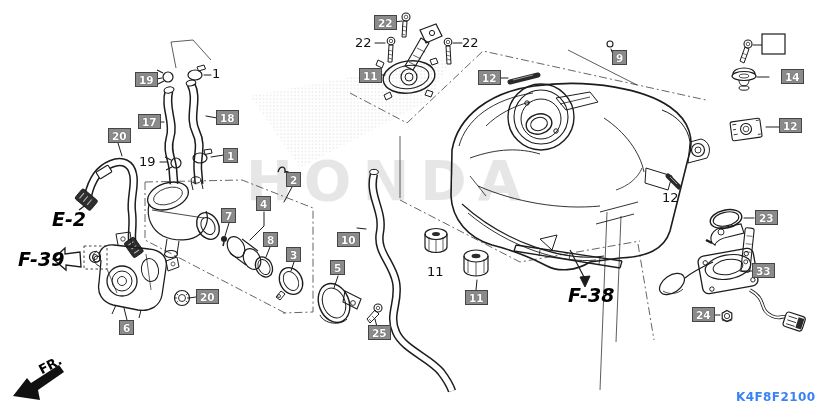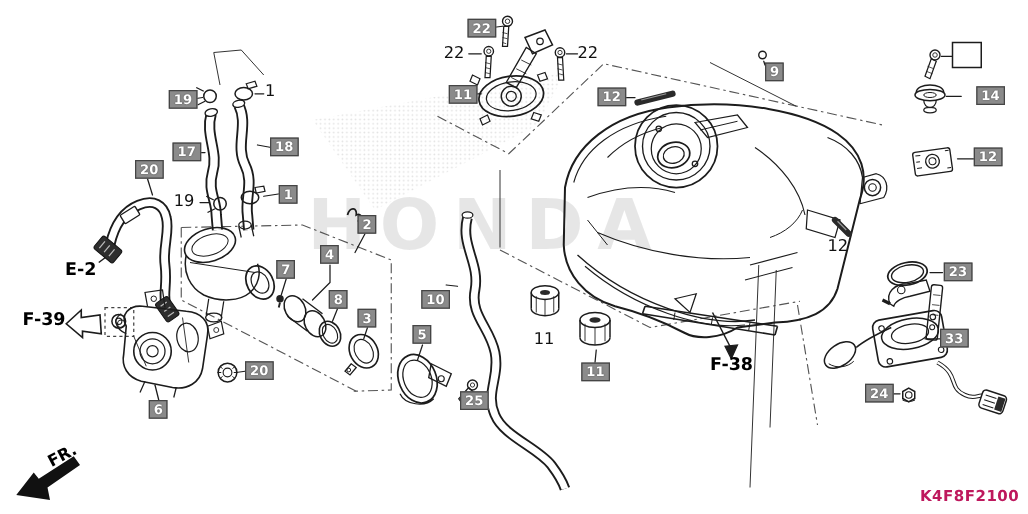--- a/index.html
+++ b/index.html
@@ -23,29 +23,29 @@
     border:1px solid var(--label-border,#454545);
     color:var(--label-text,#fff);
     font-size:10.5px; font-weight:bold;
     text-shadow:0 0 1px #333;
     cursor:pointer; z-index:5;
   }
   .pl {
     position:absolute; font-size:13px; color:#111; z-index:5; white-space:nowrap;
   }
   .ref {
-    position:absolute; font-size:14px; font-weight:bold; color:#000; z-index:5; white-space:nowrap;
+    position:absolute; font-size:19px; font-weight:bold; color:#000; z-index:5; white-space:nowrap;font-style:italic;
   }
   #fr-label {
     position:absolute; left:36px; top:364px; font-size:13px; font-weight:bold;
     transform:rotate(-28deg); transform-origin:left top; z-index:5;
   }
   #part-code {
     position:absolute; left:736px; top:390px; font-size:12px; font-weight:600;
-    letter-spacing:.4px; color:#be185d; z-index:5;
+    letter-spacing:.4px; color:#3b82f6; z-index:5;
   }
 </style>
 </head>
 <body>
 
 <div id="stage">
 
   <div id="wm">HONDA</div>
 
   <svg class="art" width="822" height="411" viewBox="0 0 822 411">
@@ -392,21 +392,21 @@
   <div class="cb" style="left:223px;top:148px">1</div>
   <div class="cb" style="left:286px;top:172px">2</div>
   <div class="cb" style="left:256px;top:196px">4</div>
   <div class="cb" style="left:221px;top:208px">7</div>
   <div class="cb" style="left:263px;top:232px">8</div>
   <div class="cb" style="left:286px;top:247px">3</div>
   <div class="cb" style="left:337px;top:232px">10</div>
   <div class="cb" style="left:330px;top:260px">5</div>
   <div class="cb" style="left:196px;top:289px">20</div>
   <div class="cb" style="left:119px;top:320px">6</div>
-  <div class="cb" style="left:368px;top:313px">25</div>
+  <div class="cb" style="left:368px;top:325px">25</div>
   <div class="cb" style="left:374px;top:15px">22</div>
   <div class="cb" style="left:359px;top:68px">11</div>
   <div class="cb" style="left:478px;top:70px">12</div>
   <div class="cb" style="left:612px;top:50px">9</div>
   <div class="cb" style="left:781px;top:69px">14</div>
   <div class="cb" style="left:779px;top:118px">12</div>
   <div class="cb" style="left:755px;top:210px">23</div>
   <div class="cb" style="left:752px;top:263px">33</div>
   <div class="cb" style="left:692px;top:307px">24</div>
   <div class="cb" style="left:465px;top:290px">11</div>

